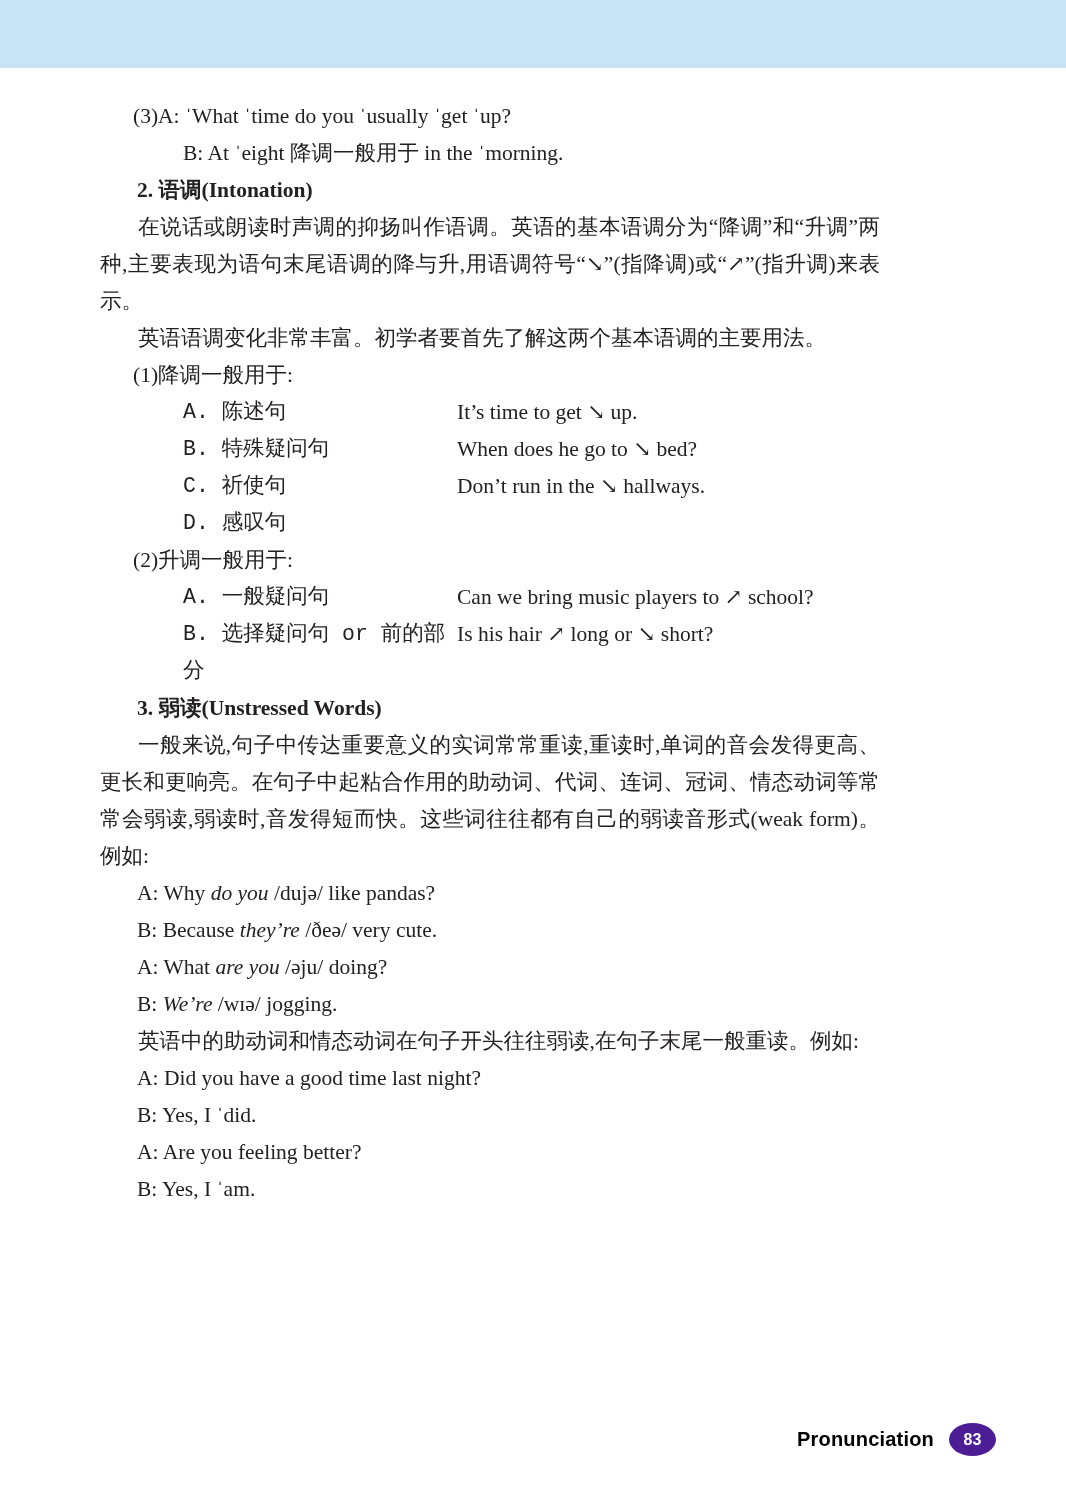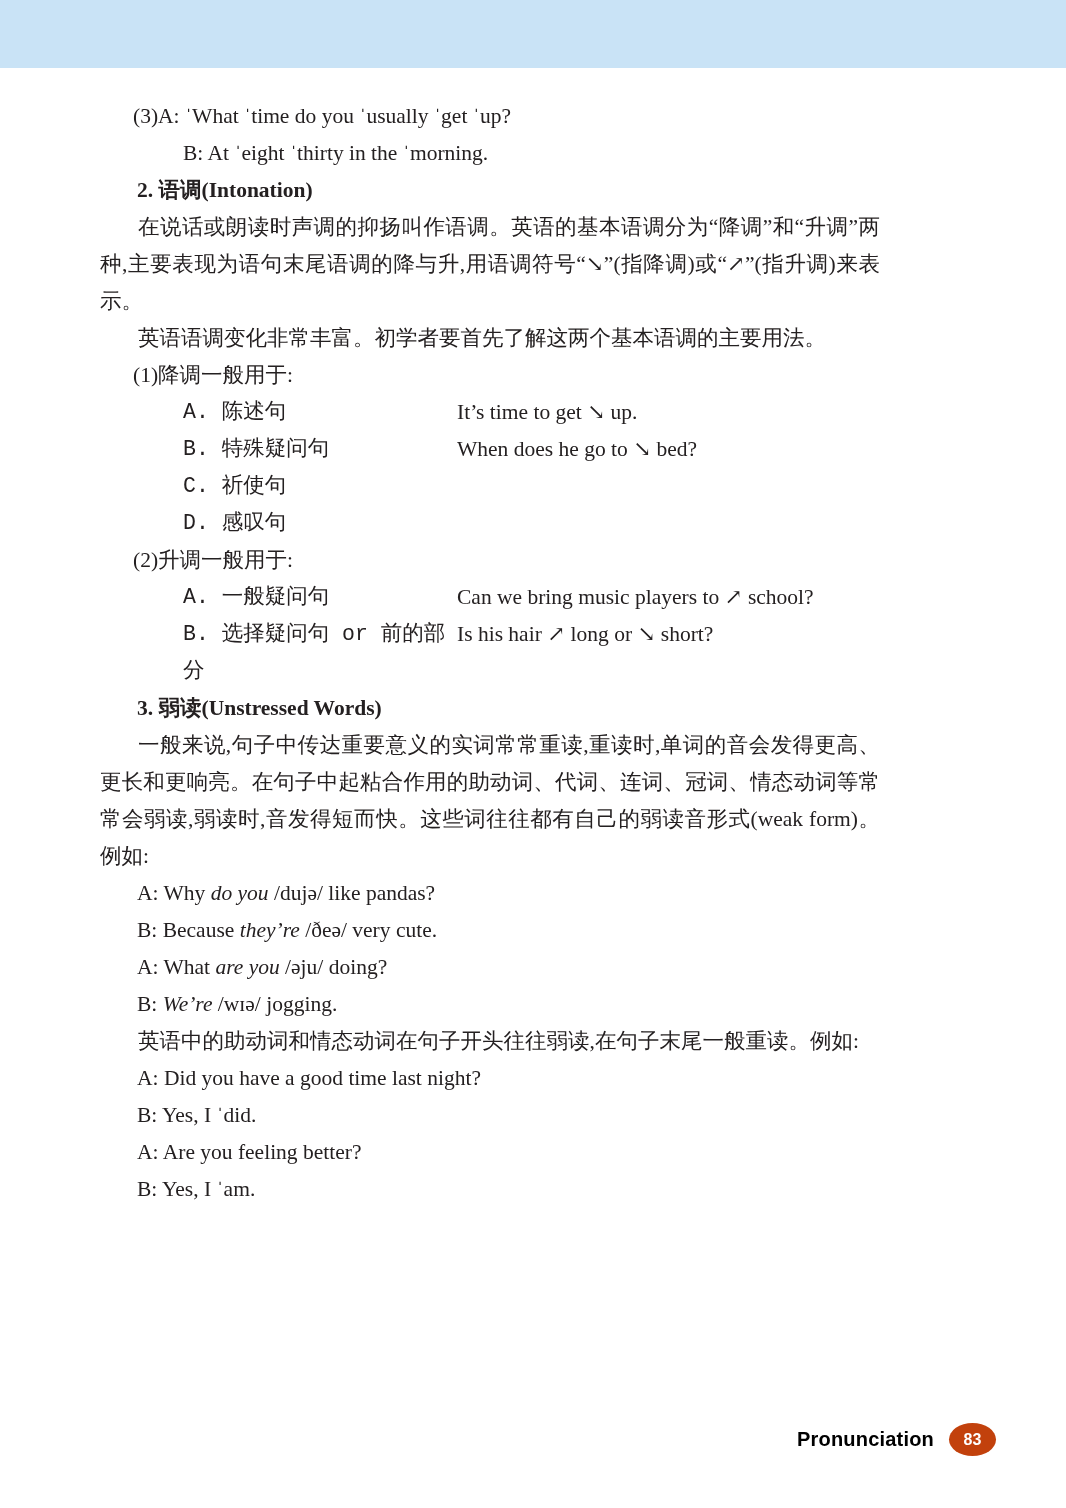--- a/index.html
+++ b/index.html
@@ -46,21 +46,21 @@
     gap: 15px;
     font-family: "Liberation Sans", "DejaVu Sans", sans-serif;
   }
   .footer-label {
     color: #000000;
     font-weight: bold;
     font-size: 20px;
     letter-spacing: 0.2px;
   }
   .page-badge {
-    background: #c2410c;
+    background: #4c1d95;
     color: #ffffff;
     width: 47px;
     height: 33px;
     border-radius: 50%;
     display: flex;
     align-items: center;
     justify-content: center;
     font-size: 16px;
     font-weight: bold;
   }
@@ -68,39 +68,40 @@
 </head>
 <body>
 
 <div class="page">
 
   <div class="band"></div>
 
   <div class="content">
 
     <p class="ln pl-a">(3)A: ˈWhat ˈtime do you ˈusually ˈget ˈup?</p>
-    <p class="ln pl-b">B: At ˈeight ˈthirty in the ˈmorning.</p>
+    <p class="ln pl-b">B: At ˈeight 降调一般用于 in the ˈmorning.</p>
 
     <p class="ln pl-h hd">2. 语调(Intonation)</p>
 
     <p class="para">在说话或朗读时声调的抑扬叫作语调。英语的基本语调分为“降调”和“升调”两种,主要表现为语句末尾语调的降与升,用语调符号“↘”(指降调)或“↗”(指升调)来表示。</p>
     <p class="para">英语语调变化非常丰富。初学者要首先了解这两个基本语调的主要用法。</p>
 
     <p class="ln pl-a">(1)降调一般用于:</p>
 
     <div class="ex-row pl-b">
       <span class="t">A. 陈述句</span>
       <span class="s">It’s time to get ↘ up.</span>
     </div>
     <div class="ex-row pl-b">
       <span class="t">B. 特殊疑问句</span>
       <span class="s">When does he go to ↘ bed?</span>
     </div>
     <div class="ex-row pl-b">
       <span class="t">C. 祈使句</span>
+      <span class="s">Don’t run in the ↘ hallways.</span>
     </div>
     <div class="ex-row pl-b">
       <span class="t">D. 感叹句</span>
     </div>
 
     <p class="ln pl-a">(2)升调一般用于:</p>
 
     <div class="ex-row pl-b">
       <span class="t">A. 一般疑问句</span>
       <span class="s">Can we bring music players to ↗ school?</span>

